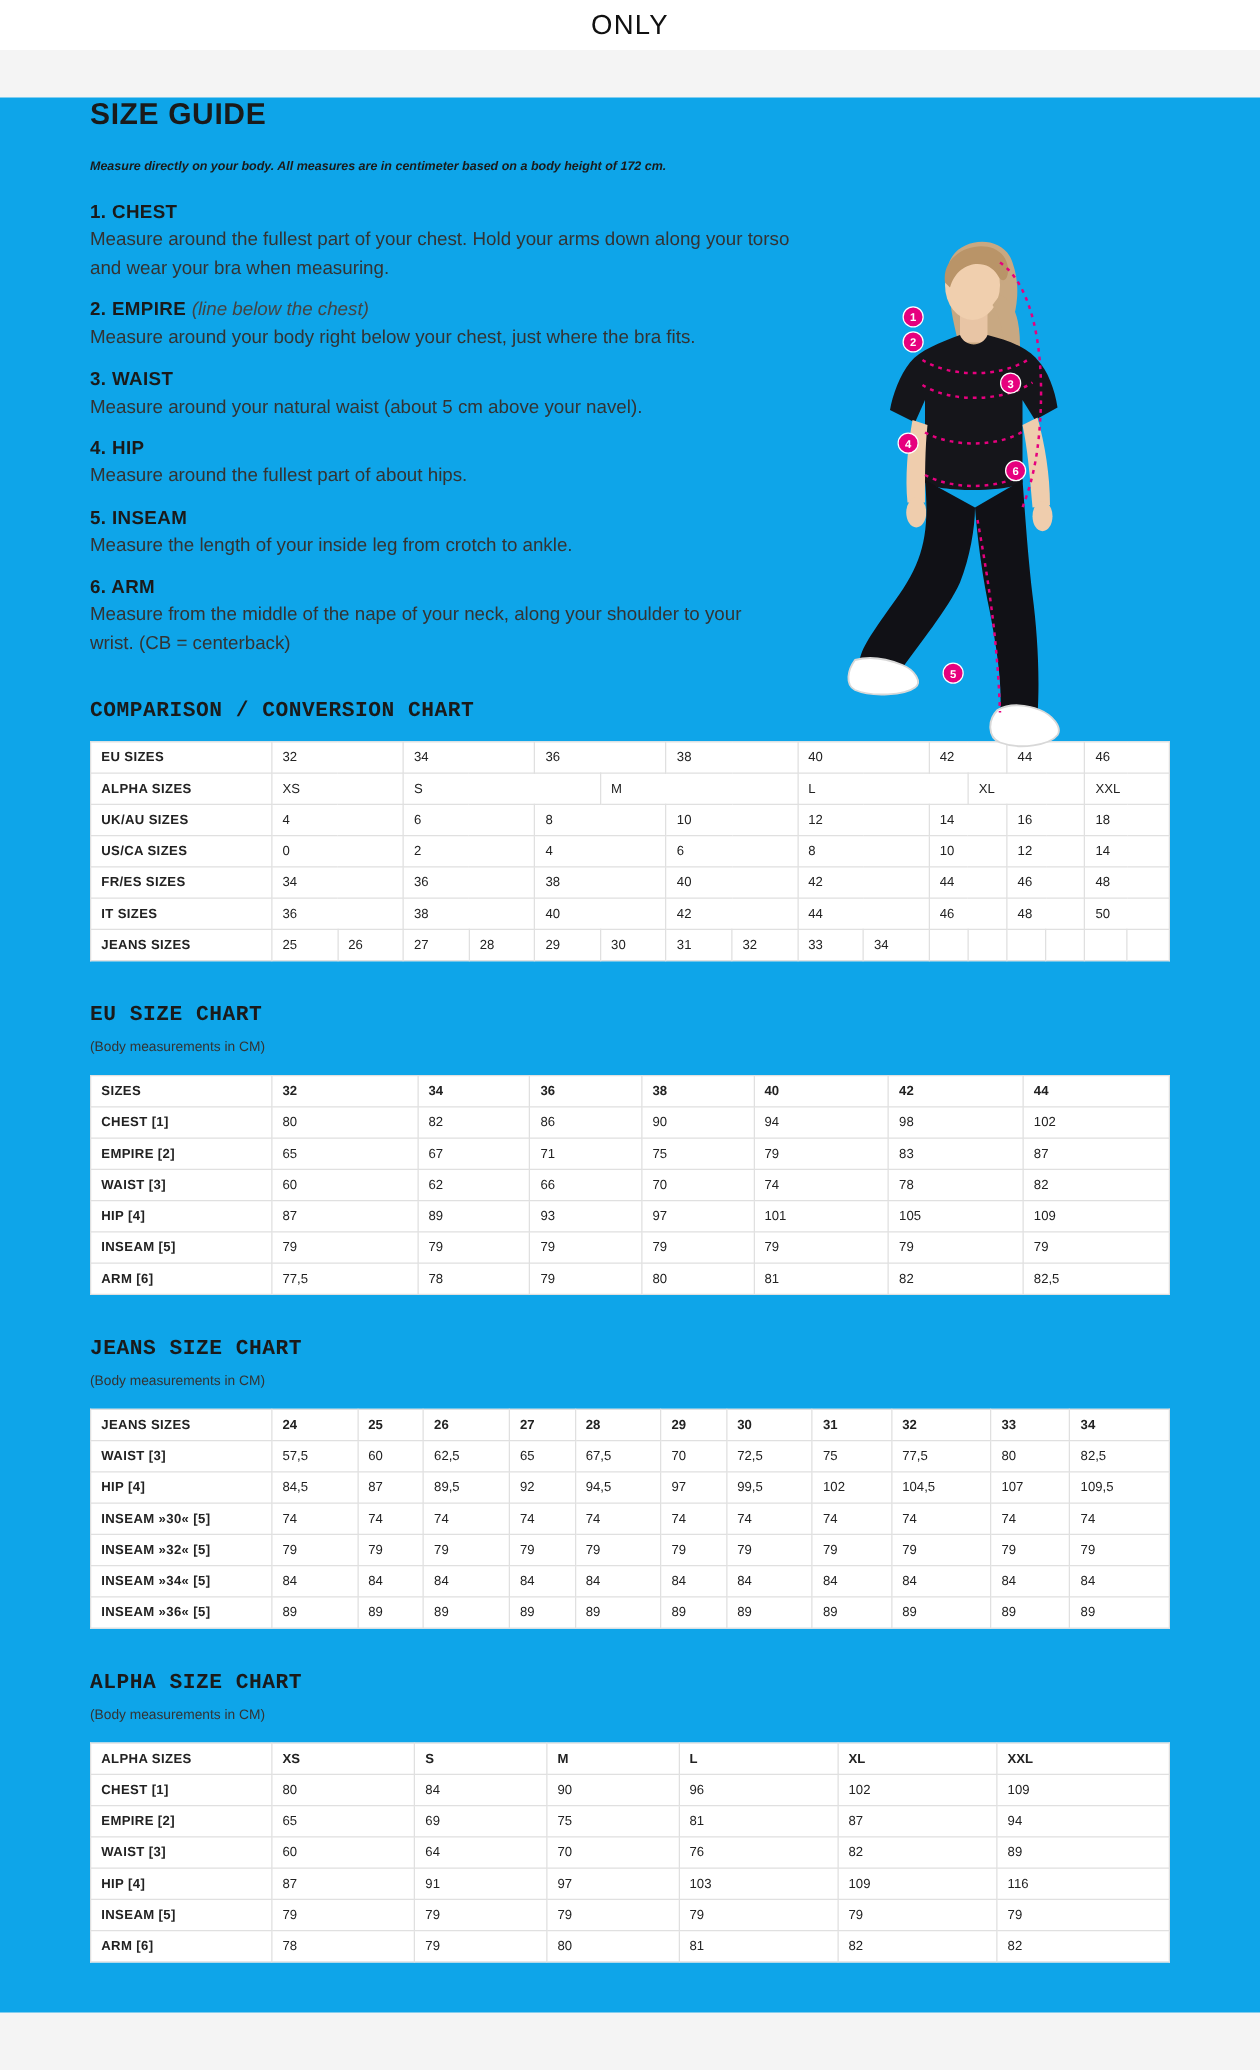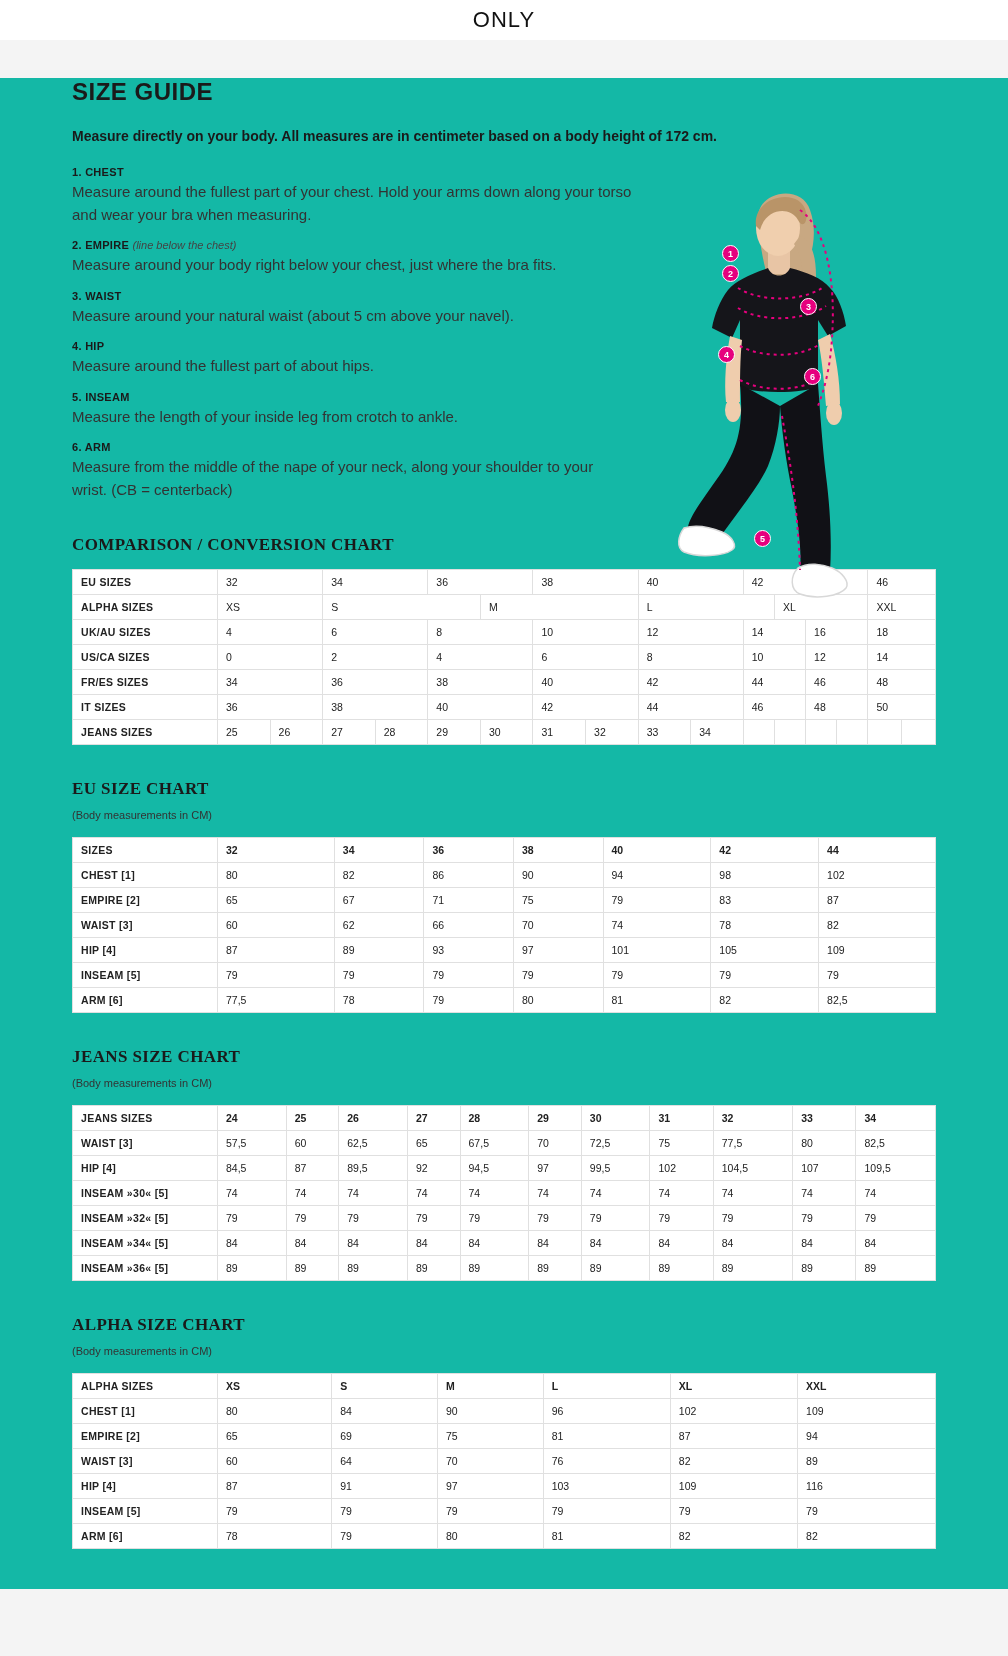--- a/index.html
+++ b/index.html
@@ -19,52 +19,53 @@
     justify-content: center;
   }
   .brand-logo {
     font-family: "Liberation Sans", sans-serif;
     font-weight: normal;
     font-size: 22px;
     letter-spacing: 1px;
     color: #111;
   }
   .page {
-    background: #14b8a6;
+    background: #0ea5e9;
     padding: 0 0 40px 0;
   }
   .inner {
     width: 1008px;
     padding: 0 72px;
   }
   h1.title {
     font-family: "Liberation Sans", sans-serif;
     font-weight: bold;
     font-size: 24px;
     letter-spacing: 0.5px;
     margin: 38px 0 22px 0;
     color: #1a1a1a;
   }
   h2.section-title {
-    font-family: Liberation Serif, serif;
+    font-family: Liberation Mono, monospace;
     font-weight: bold;
     font-size: 17px;
     letter-spacing: 0.4px;
     margin: 34px 0 14px 0;
     color: #1a1a1a;
   }
   .intro {
-    font-size: 14px;
+    font-size: 10px;
     font-weight: bold;
     color: #1a1a1a;
     margin-bottom: 22px;
+    font-style: italic;
   }
   .measure-block { margin-bottom: 13px; max-width: 600px; }
   .measure-head {
-    font-size: 11px;
+    font-size: 15px;
     font-weight: bold;
     color: #1a1a1a;
     letter-spacing: 0.3px;
     margin-bottom: 3px;
   }
   .measure-head .note {
     font-weight: normal;
     font-style: italic;
     color: #444;
     letter-spacing: 0;

